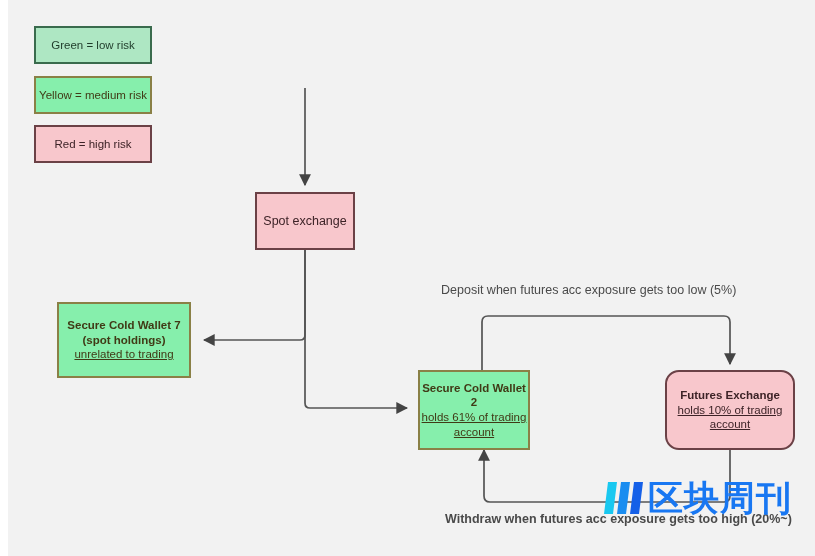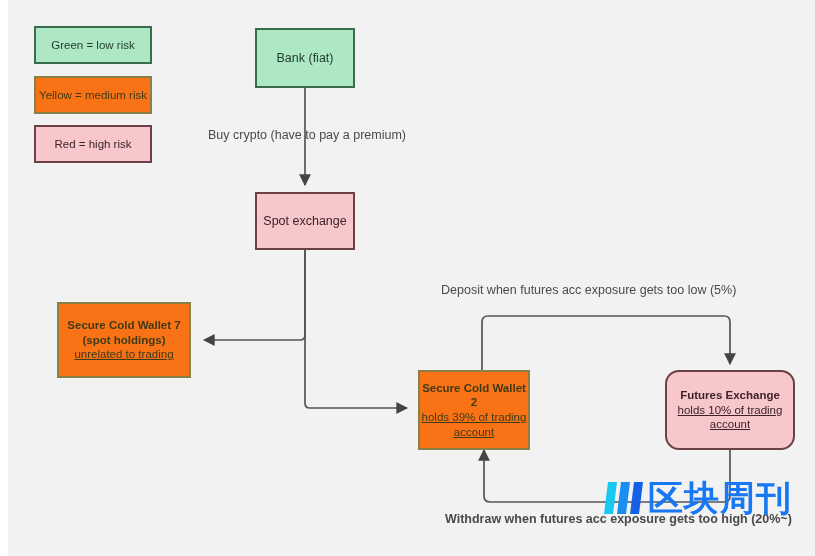--- a/index.html
+++ b/index.html
@@ -44,21 +44,21 @@
   .node .line-sub {
     display: block;
     text-decoration: underline;
   }
   .green {
     background: #aee7c3;
     border-color: #3a6b4d;
     color: #1f3b2a;
   }
   .yellow {
-    background: #f97316;
+    background: #86efac;
     border-color: #8a8046;
     color: #403a16;
   }
   .red {
     background: #f8c7cc;
     border-color: #6b4146;
     color: #3d2327;
   }
   .legend-node {
     font-size: 11.5px;
@@ -114,47 +114,43 @@
   </div>
 
   <div class="node yellow legend-node" style="left:26px; top:76px; width:118px; height:38px;">
     <span class="line-main">Yellow = medium risk</span>
   </div>
 
   <div class="node red legend-node" style="left:26px; top:125px; width:118px; height:38px;">
     <span class="line-main">Red = high risk</span>
   </div>
 
-  <div class="node green" style="left:247px; top:28px; width:100px; height:60px; font-size:12.5px;">
-    <span class="line-main">Bank (fiat)</span>
-  </div>
 
   <div class="node red" style="left:247px; top:192px; width:100px; height:58px; font-size:12.5px;">
     <span class="line-main">Spot exchange</span>
   </div>
 
   <div class="node yellow" style="left:49px; top:302px; width:134px; height:76px; font-size:11.5px;">
     <span class="line-main bold">Secure Cold Wallet 7</span>
     <span class="line-main bold">(spot holdings)</span>
     <span class="line-sub">unrelated to trading</span>
   </div>
 
   <div class="node yellow" style="left:410px; top:370px; width:112px; height:80px; font-size:11.5px;">
     <span class="line-main bold">Secure Cold Wallet 2</span>
-    <span class="line-sub">holds 39% of trading</span>
+    <span class="line-sub">holds 61% of trading</span>
     <span class="line-sub">account</span>
   </div>
 
   <div class="node red" style="left:657px; top:370px; width:130px; height:80px; font-size:11.5px;border-radius:14px;">
     <span class="line-main bold">Futures Exchange</span>
     <span class="line-sub">holds 10% of trading</span>
     <span class="line-sub">account</span>
   </div>
 
-  <div class="edge-label" style="left:200px; top:128px;">Buy crypto (have to pay a premium)</div>
 
   <div class="edge-label" style="left:433px; top:283px;">Deposit when futures acc exposure gets too low (5%)</div>
 
   <div class="edge-label" style="left:437px; top:512px;font-weight:bold;">Withdraw when futures acc exposure gets too high (20%~)</div>
 
   <div id="watermark" style="left:592px; top:478px;">
     <svg width="48" height="40" viewBox="0 0 48 40" xmlns="http://www.w3.org/2000/svg">
       <path d="M 8 4 L 17 4 L 13 36 L 4 36 Z" fill="#19c8f0"></path>
       <path d="M 21 4 L 30 4 L 26 36 L 17 36 Z" fill="#1a8df0"></path>
       <path d="M 34 4 L 43 4 L 39 36 L 30 36 Z" fill="#1560e8"></path>

